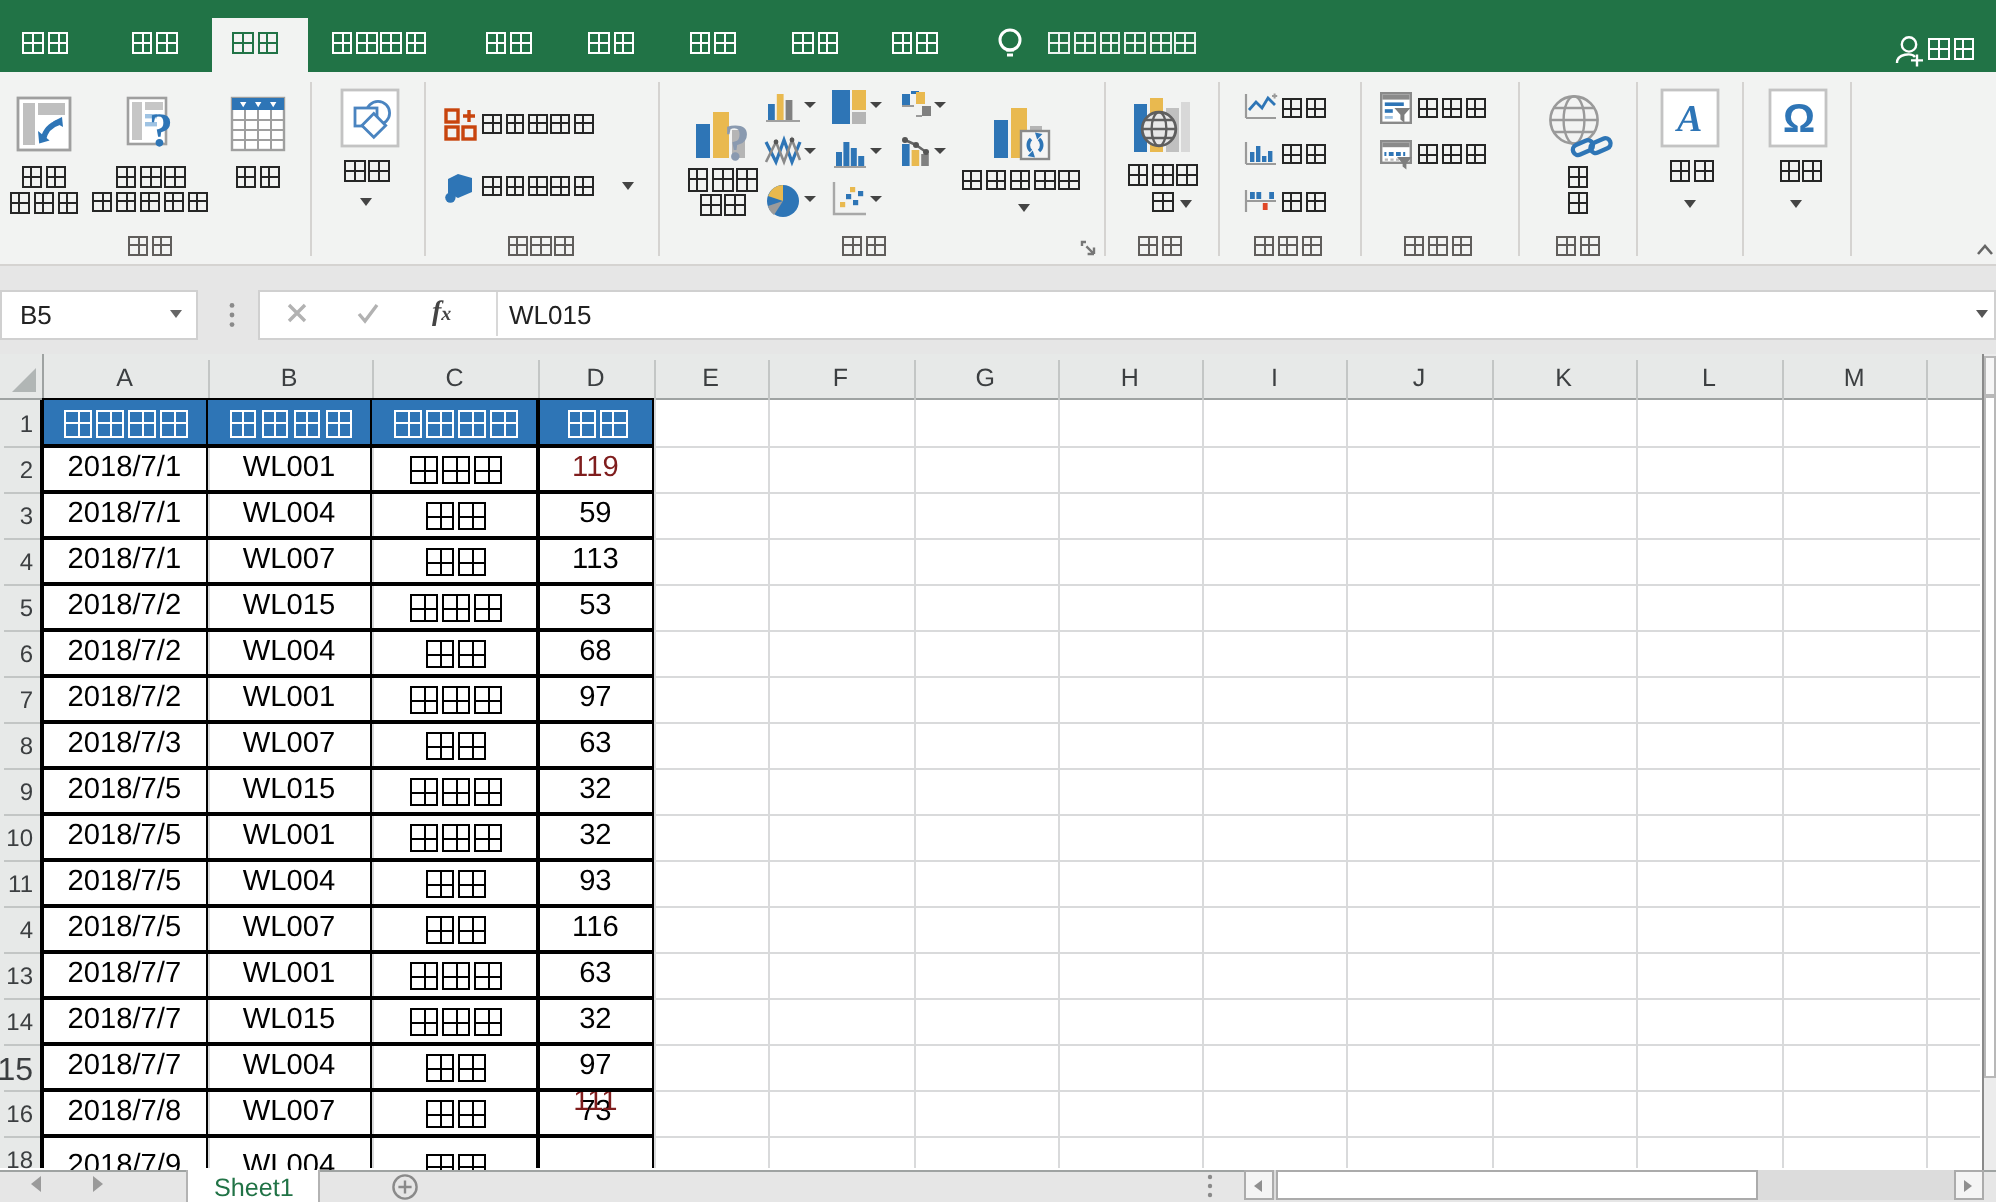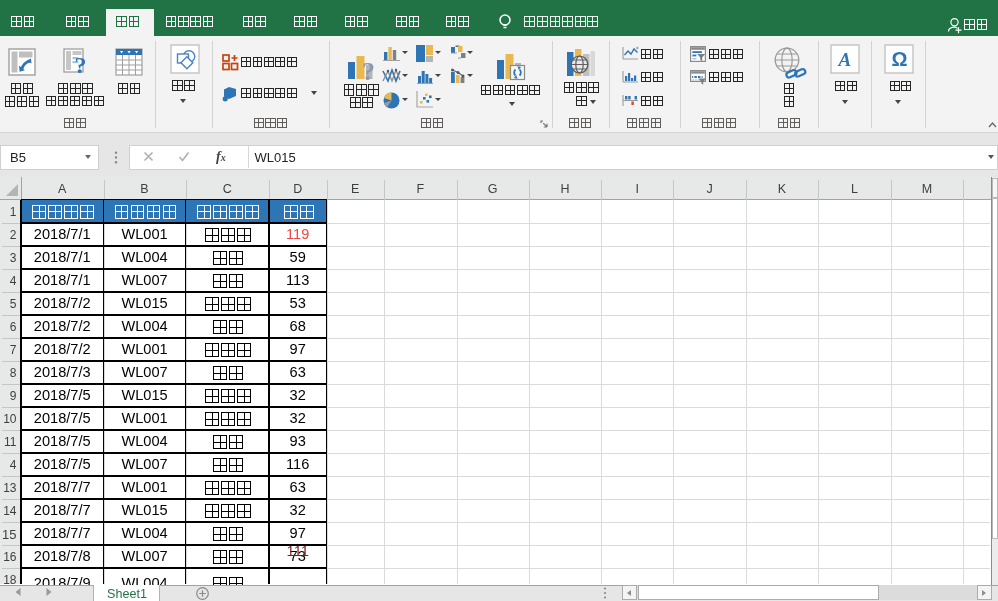--- a/index.html
+++ b/index.html
@@ -357,21 +357,21 @@
 <span class="t" style="left:16.5px;top:297.5px;font-size:12px;color:#3c3f41;transform:translateX(-100%)">5</span>
 <span class="t" style="left:16.5px;top:320.5px;font-size:12px;color:#3c3f41;transform:translateX(-100%)">6</span>
 <span class="t" style="left:16.5px;top:343.5px;font-size:12px;color:#3c3f41;transform:translateX(-100%)">7</span>
 <span class="t" style="left:16.5px;top:366.5px;font-size:12px;color:#3c3f41;transform:translateX(-100%)">8</span>
 <span class="t" style="left:16.5px;top:389.5px;font-size:12px;color:#3c3f41;transform:translateX(-100%)">9</span>
 <span class="t" style="left:16.5px;top:412.5px;font-size:12px;color:#3c3f41;transform:translateX(-100%)">10</span>
 <span class="t" style="left:16.5px;top:435.5px;font-size:12px;color:#3c3f41;transform:translateX(-100%)">11</span>
 <span class="t" style="left:16.5px;top:458.5px;font-size:12px;color:#3c3f41;transform:translateX(-100%)">4</span>
 <span class="t" style="left:16.5px;top:481.5px;font-size:12px;color:#3c3f41;transform:translateX(-100%)">13</span>
 <span class="t" style="left:16.5px;top:504.5px;font-size:12px;color:#3c3f41;transform:translateX(-100%)">14</span>
-<span class="t" style="left:16.5px;top:527.5px;font-size:13px;color:#3c3f41;transform:translateX(-100%)">15</span>
+<span class="t" style="left:16.5px;top:527.5px;font-size:16px;color:#3c3f41;transform:translateX(-100%)">15</span>
 <span class="t" style="left:16.5px;top:550.5px;font-size:12px;color:#3c3f41;transform:translateX(-100%)">16</span>
 <span class="t" style="left:16.5px;top:573.5px;font-size:12px;color:#3c3f41;transform:translateX(-100%)">18</span>
 <div class="ab" style="left:2px;top:223px;width:19px;height:1px;background:#c3c6c5"></div>
 <div class="ab" style="left:2px;top:246px;width:19px;height:1px;background:#c3c6c5"></div>
 <div class="ab" style="left:2px;top:269px;width:19px;height:1px;background:#c3c6c5"></div>
 <div class="ab" style="left:2px;top:292px;width:19px;height:1px;background:#c3c6c5"></div>
 <div class="ab" style="left:2px;top:315px;width:19px;height:1px;background:#c3c6c5"></div>
 <div class="ab" style="left:2px;top:338px;width:19px;height:1px;background:#c3c6c5"></div>
 <div class="ab" style="left:2px;top:361px;width:19px;height:1px;background:#c3c6c5"></div>
 <div class="ab" style="left:2px;top:384px;width:19px;height:1px;background:#c3c6c5"></div>
@@ -384,21 +384,21 @@
 <div class="ab" style="left:2px;top:545px;width:19px;height:1px;background:#c3c6c5"></div>
 <div class="ab" style="left:2px;top:568px;width:19px;height:1px;background:#c3c6c5"></div>
 <div class="ab" style="left:21px;top:200px;width:305.5px;height:22.5px;background:#2e75b6"></div>
 <span class="t" style="left:31.200000000000003px;top:204.5px;font-size:16px;color:#fff;font-weight:bold"><i class="c"></i><i class="c"></i><i class="c"></i><i class="c"></i></span>
 <span class="t" style="left:113.5px;top:204.5px;font-size:16px;color:#fff;font-weight:bold"><i class="c"></i><i class="c"></i><i class="c"></i><i class="c"></i></span>
 <span class="t" style="left:196.2px;top:204.5px;font-size:16px;color:#fff;font-weight:bold"><i class="c"></i><i class="c"></i><i class="c"></i><i class="c"></i></span>
 <span class="t" style="left:282.7px;top:204.5px;font-size:16px;color:#fff;font-weight:bold"><i class="c"></i><i class="c"></i></span>
 <span class="t" style="left:62.2px;top:227.0px;font-size:14.6px;color:#000;transform:translateX(-50%)">2018/7/1</span>
 <span class="t" style="left:144.5px;top:227.0px;font-size:14.6px;color:#000;transform:translateX(-50%)">WL001</span>
 <span class="t" style="left:204.2px;top:228.0px;font-size:16px;color:#000"><i class="c"></i><i class="c"></i><i class="c"></i></span>
-<span class="t" style="left:297.7px;top:227.0px;font-size:14.6px;color:#ef4444;transform:translateX(-50%)">119</span>
+<span class="t" style="left:297.7px;top:227.0px;font-size:14.6px;color:#7f1d1d;transform:translateX(-50%)">119</span>
 <span class="t" style="left:62.2px;top:250.0px;font-size:14.6px;color:#000;transform:translateX(-50%)">2018/7/1</span>
 <span class="t" style="left:144.5px;top:250.0px;font-size:14.6px;color:#000;transform:translateX(-50%)">WL004</span>
 <span class="t" style="left:212.2px;top:251.0px;font-size:16px;color:#000"><i class="c"></i><i class="c"></i></span>
 <span class="t" style="left:297.7px;top:250.0px;font-size:14.6px;color:#000;transform:translateX(-50%)">59</span>
 <span class="t" style="left:62.2px;top:273.0px;font-size:14.6px;color:#000;transform:translateX(-50%)">2018/7/1</span>
 <span class="t" style="left:144.5px;top:273.0px;font-size:14.6px;color:#000;transform:translateX(-50%)">WL007</span>
 <span class="t" style="left:212.2px;top:274.0px;font-size:16px;color:#000"><i class="c"></i><i class="c"></i></span>
 <span class="t" style="left:297.7px;top:273.0px;font-size:14.6px;color:#000;transform:translateX(-50%)">113</span>
 <span class="t" style="left:62.2px;top:296.0px;font-size:14.6px;color:#000;transform:translateX(-50%)">2018/7/2</span>
 <span class="t" style="left:144.5px;top:296.0px;font-size:14.6px;color:#000;transform:translateX(-50%)">WL015</span>

